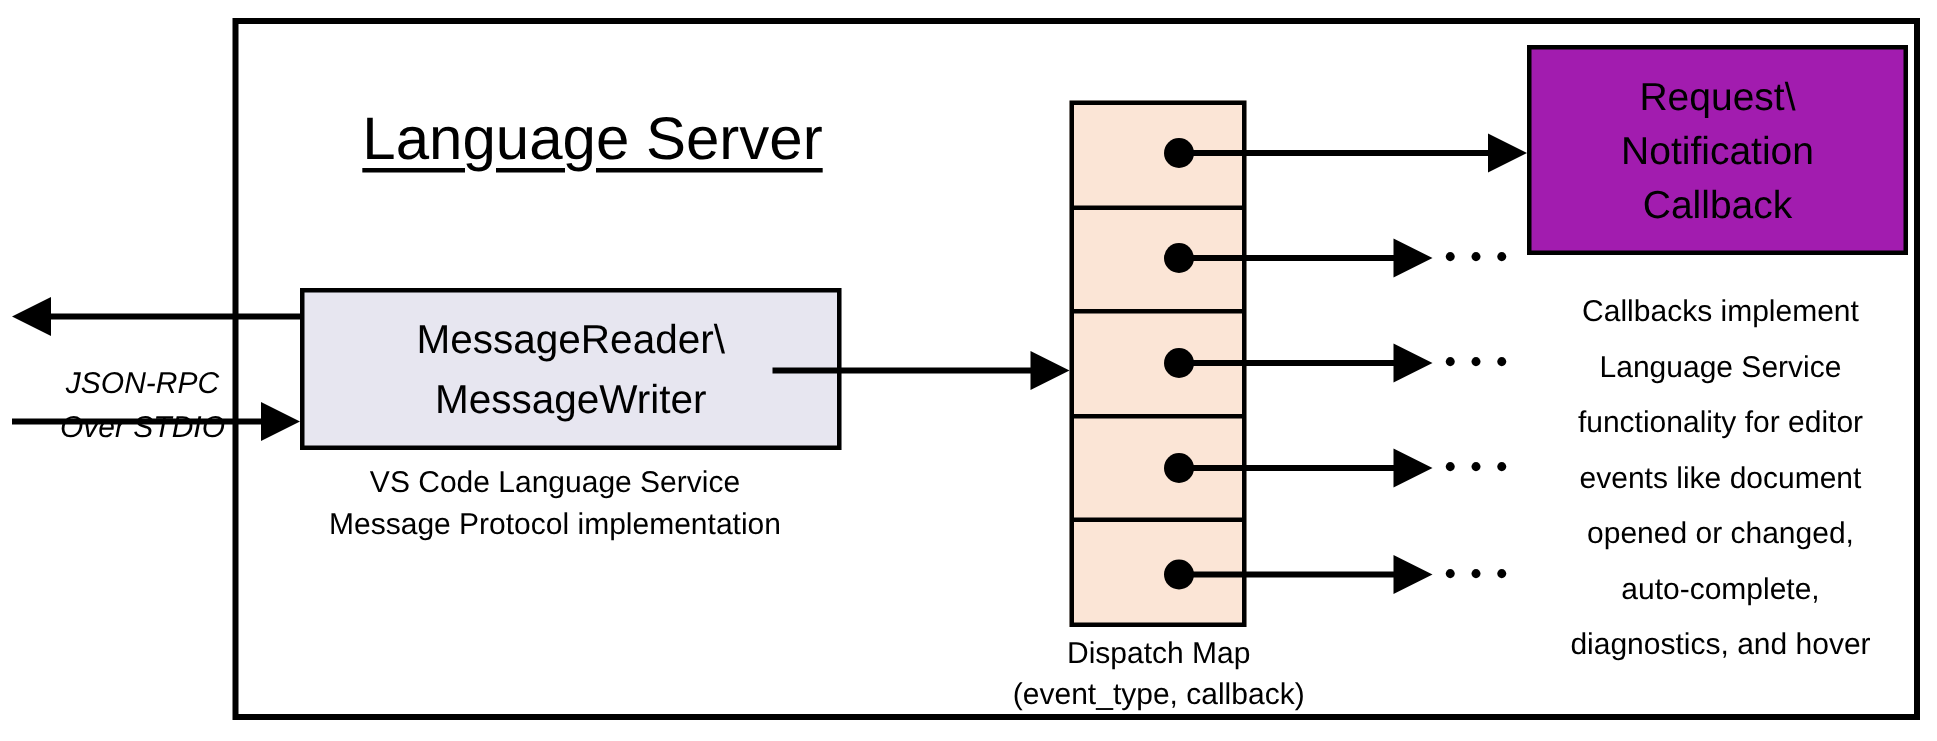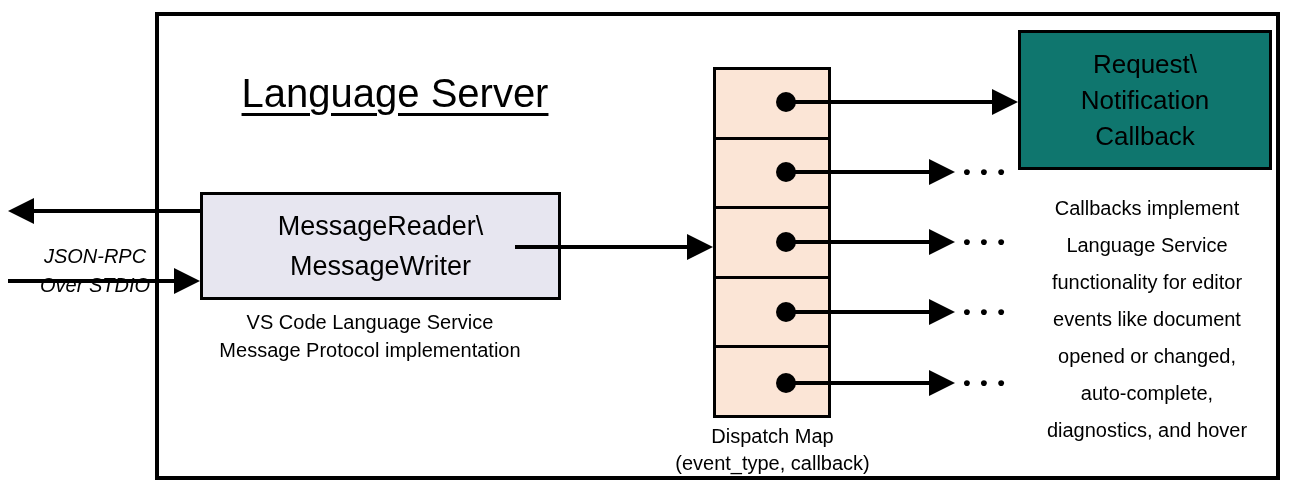--- a/index.html
+++ b/index.html
@@ -45,21 +45,21 @@
   .message-box{
     left:200px; top:192px;
     width:361px; height:108px;
     background:#e7e6f0;
     font-size:27px;
     line-height:40px;
   }
   .callback-box{
     left:1018px; top:30px;
     width:254px; height:140px;
-    background:#0f766e;
+    background:#a21caf;
     font-size:26px;
     line-height:36px;
   }
   .dispatch-map{
     position:absolute;
     left:713px; top:67px;
     width:118px; height:351px;
     box-sizing:border-box;
     border:3px solid #000000;
     background:#fbe5d6;

